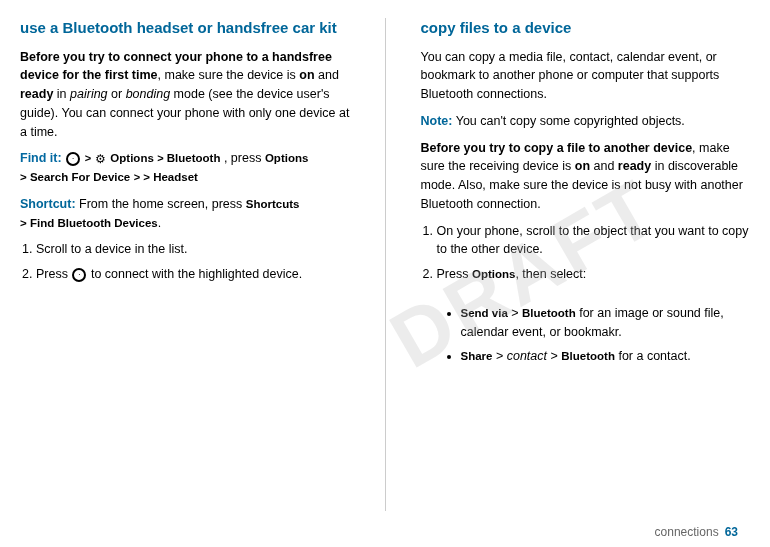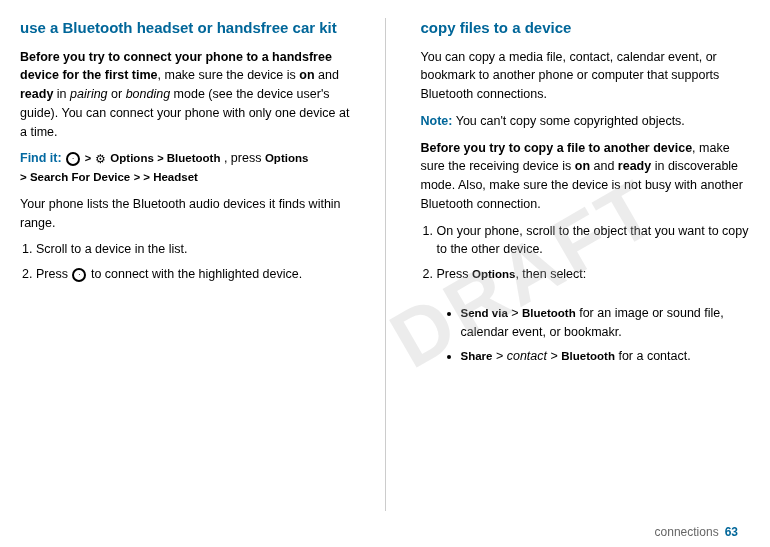--- a/index.html
+++ b/index.html
@@ -192,22 +192,26 @@
         <span class="nav-arrow"> &gt; </span>
         <span class="inline-code">Bluetooth</span>
         <span>, press </span>
         <span class="inline-code">Options</span>
         <br>
         <span class="inline-code">&gt; Search For Device</span>
         <span class="nav-arrow"> &gt; </span>
         <span class="inline-code">&gt; Headset</span>
       </p>
 
-
-      <p>Your phone lists the Bluetooth audio devices it finds within range.</p>
+      <p>
+        <span class="shortcut">Shortcut:</span><span> From the home screen, press </span><span class="inline-code">Shortcuts</span>
+        <br>
+        <span class="inline-code">&gt; Find Bluetooth Devices</span>.
+      </p>
+
 
       <ol>
         <li>Scroll to a device in the list.</li>
         <li>
           <span>Press </span><span class="center-dot">·</span><span> to connect with the highlighted device.</span>
         </li>
       </ol>
     </div>
 
     <div class="divider-v"></div>

